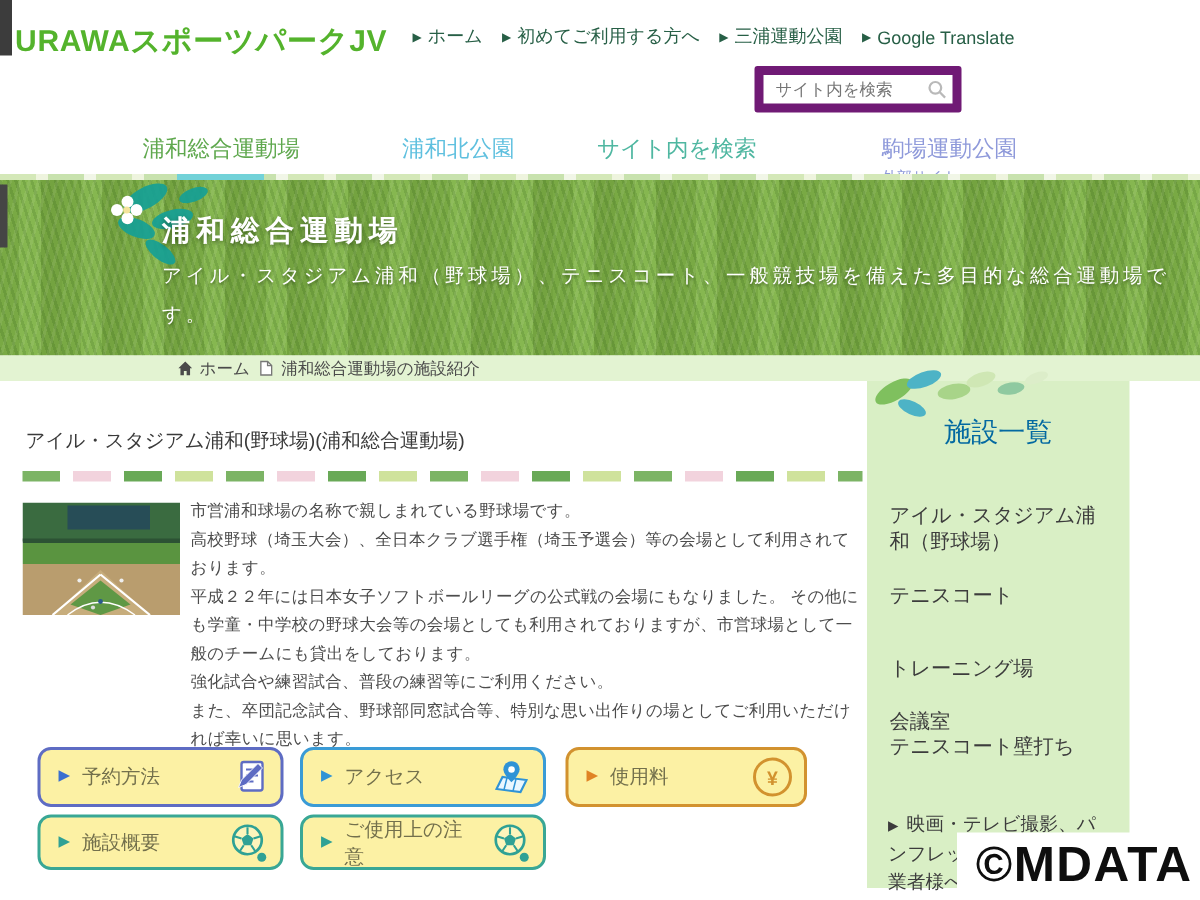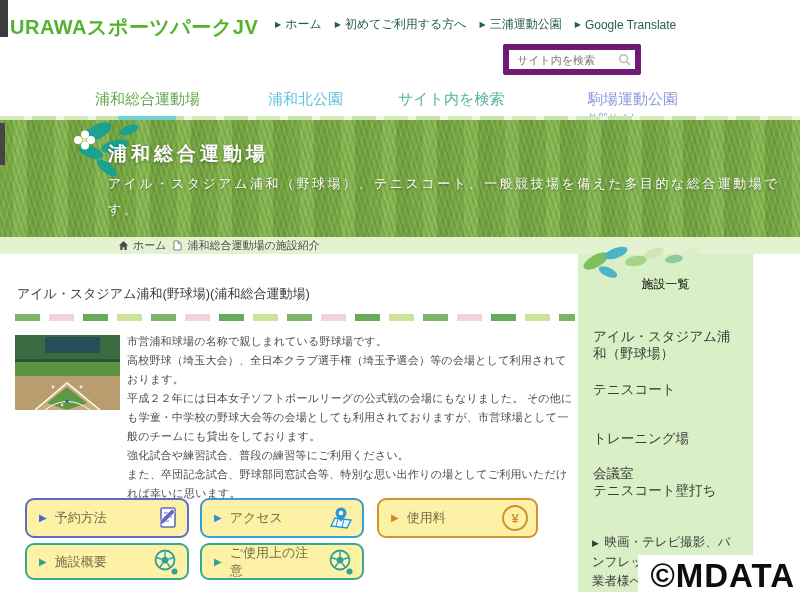--- a/index.html
+++ b/index.html
@@ -44,21 +44,21 @@
 
   
   .breadcrumb{position:absolute;left:0;top:237px;width:800px;height:17px;background:#e3f3d2;
               display:flex;align-items:center;gap:6px;padding-left:118px;box-sizing:border-box;
               font-size:11px;color:#4a4a4a;}
   .breadcrumb .crumb-home{cursor:pointer;display:flex;align-items:center;gap:4px;}
 
   
   .sidebar{position:absolute;left:578px;top:254px;width:175px;height:338px;background:#d9efc5;}
   .sidebar-leaves{position:absolute;left:0;top:-13px;}
-  .sb-heading{margin:22px 0 0 0;text-align:center;font-size:12px;color:#000000;position:relative;font-family:Liberation Mono, monospace;}
+  .sb-heading{margin:22px 0 0 0;text-align:center;font-size:18px;color:#0369a1;position:relative;font-family:Liberation Mono, monospace;}
   .sb-list{list-style:none;margin:0;padding:0 15px;text-align:left;font-size:13.5px;color:#3c3c3c;
            line-height:17px;position:relative;}
   .sb-list li{cursor:pointer;}
   .sb-i1{margin-top:35px;} .sb-i2{margin-top:21px;} .sb-i3{margin-top:19px;}
   .sb-i4{margin-top:32px;} .sb-i5{margin-top:18px;} .sb-i6{}
   .sb-notice{margin:34px 10px 0 14px;font-size:12.5px;line-height:19px;color:#3c3c3c;
              text-align:left;cursor:pointer;position:relative;}
   .sb-notice .arr{font-size:9px;margin-right:2px;}
 
   

